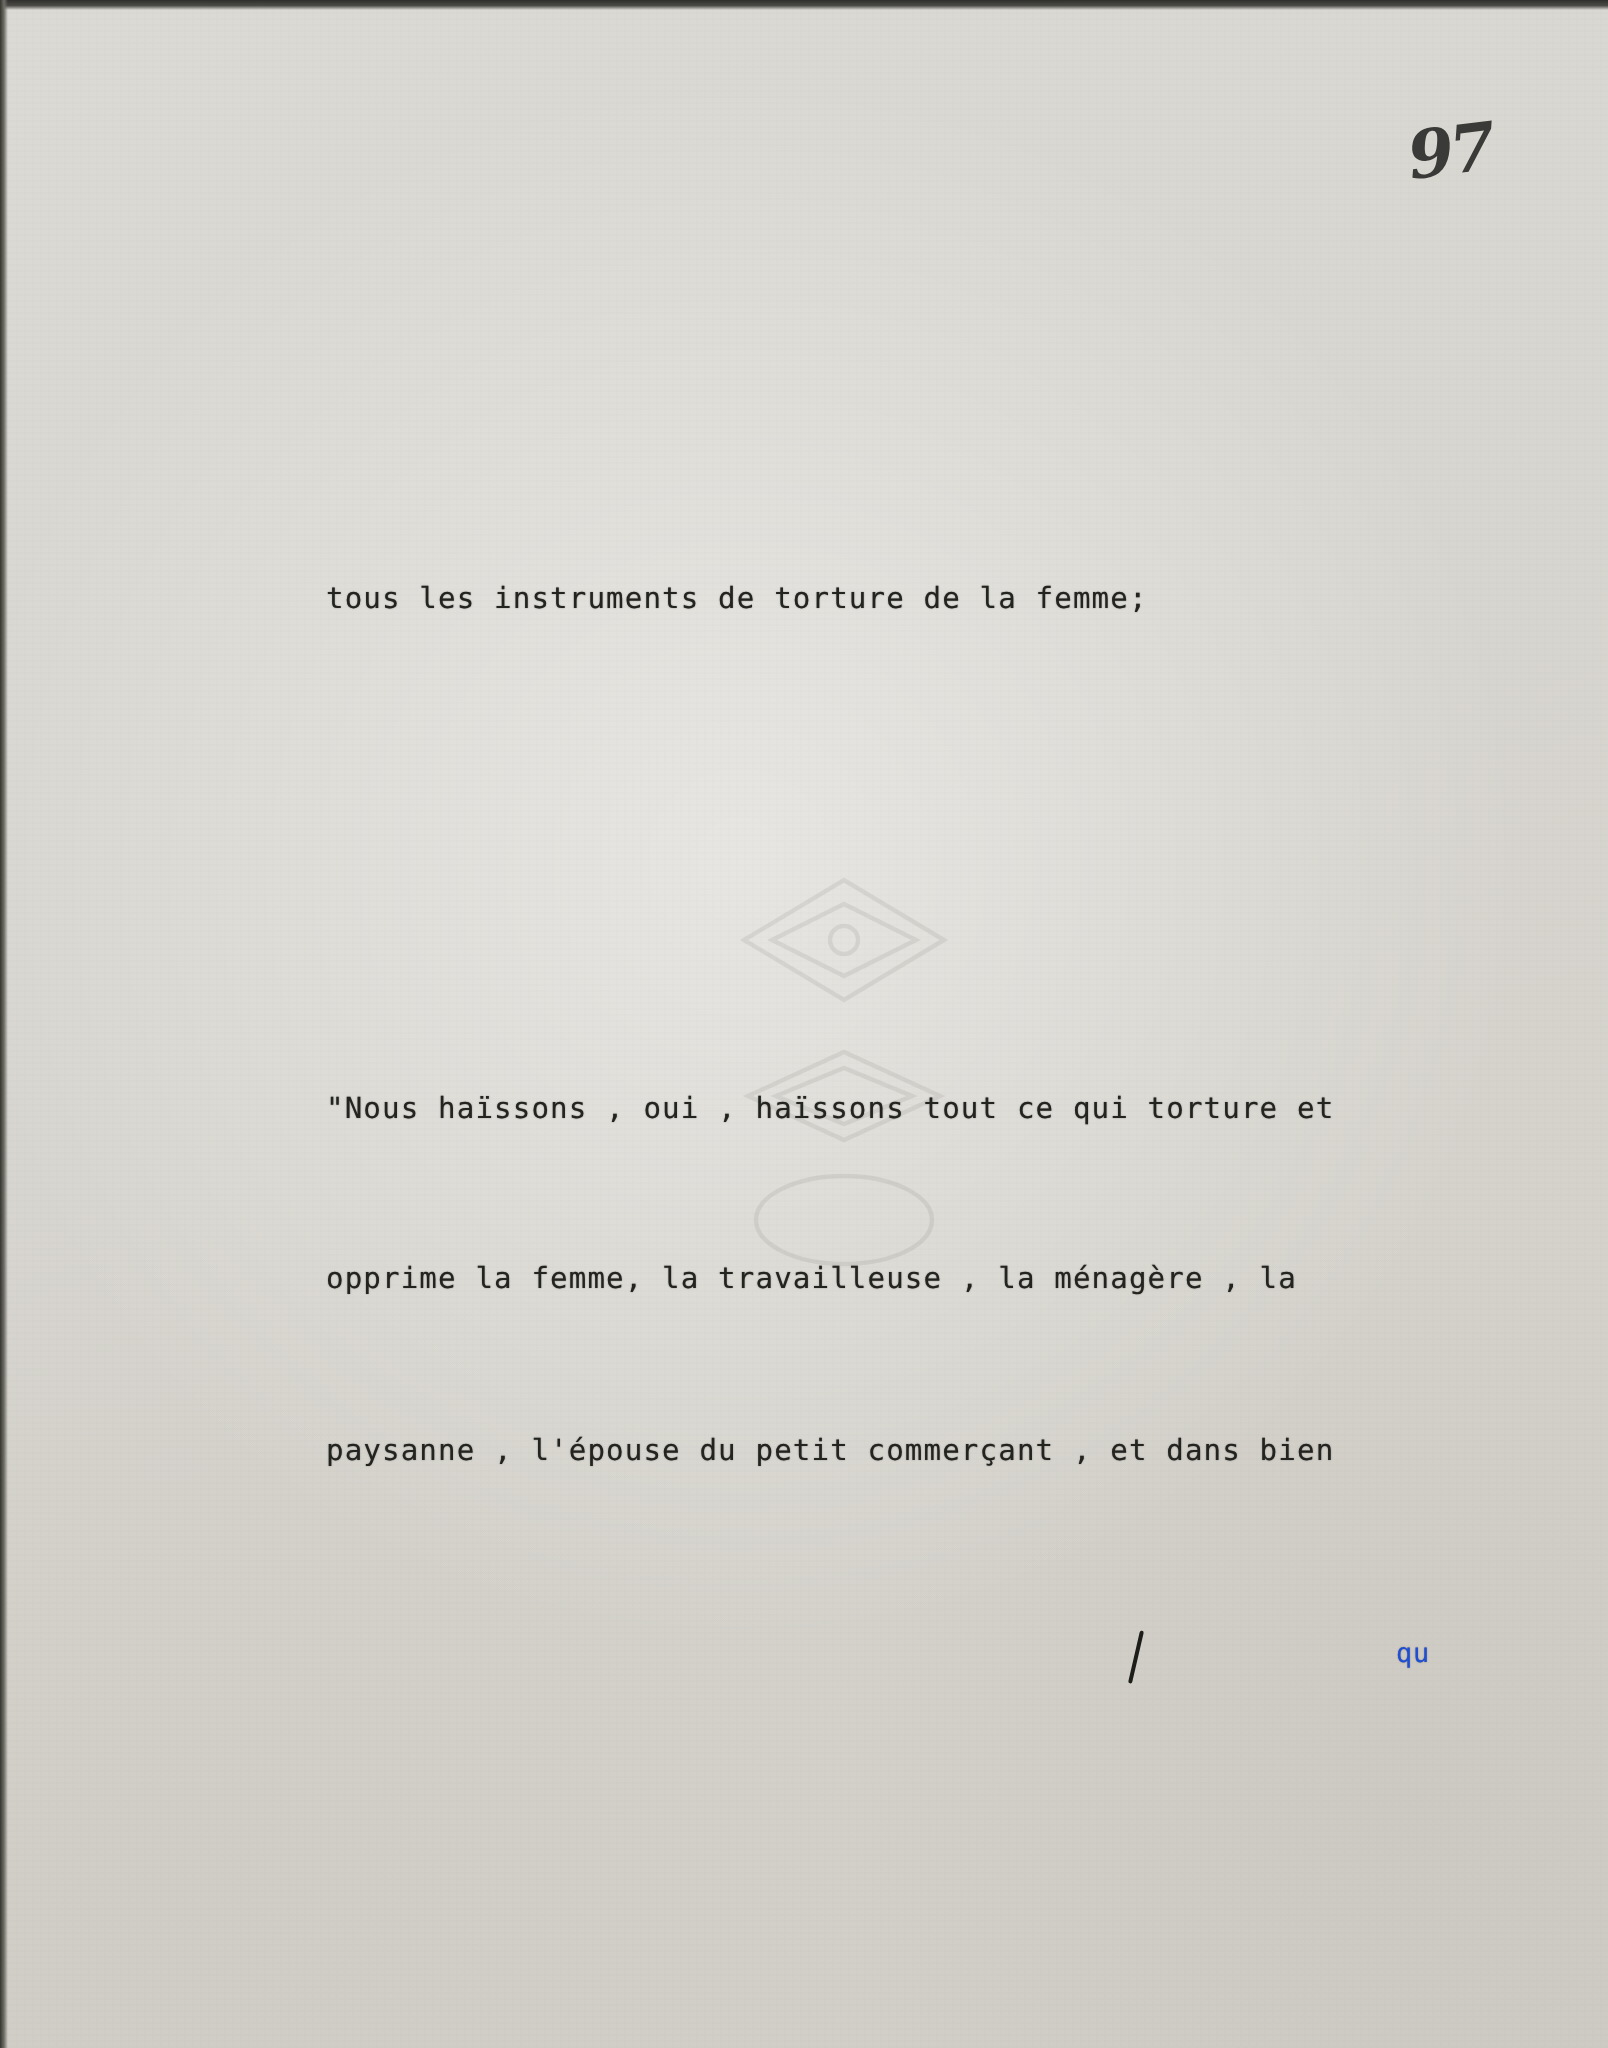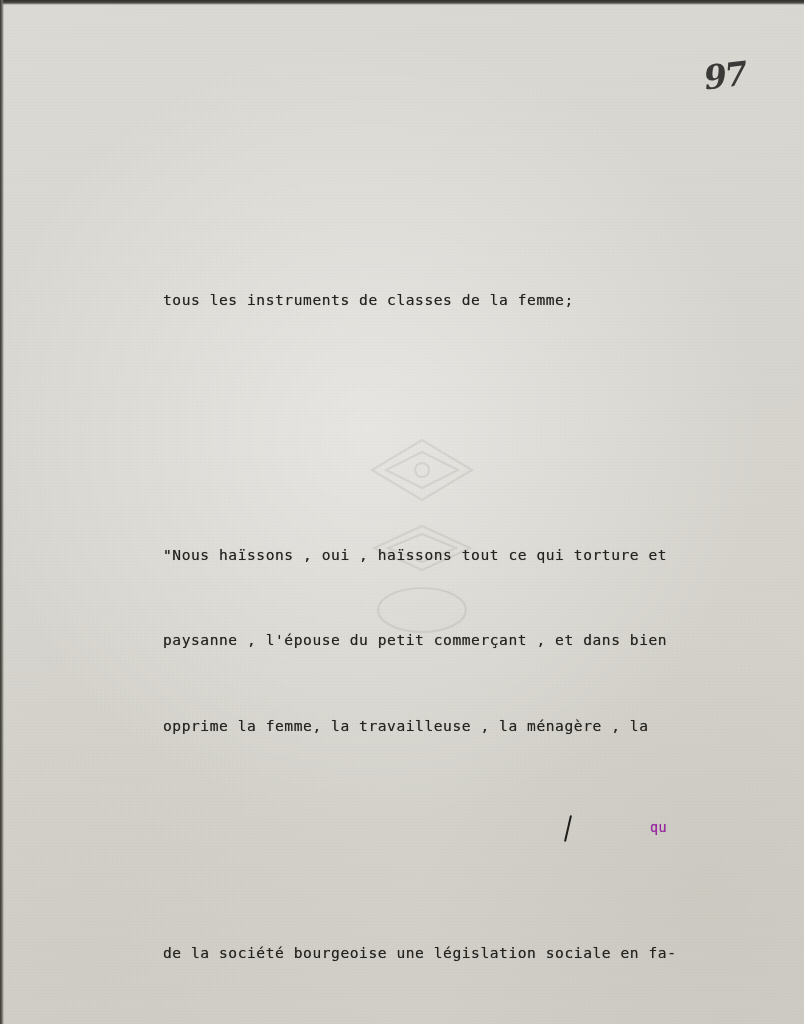--- a/index.html
+++ b/index.html
@@ -74,22 +74,23 @@
   }
 
   .ln { position: relative; height: 28.4px; }
   .blank { height: 28.4px; }
 
   
   .sup-typed {
     position: absolute;
     font-size: 13.4px;
     letter-spacing: 0.5px;
-    color: #a21caf;
+    color: #1d4ed8;
     white-space: pre;
+    margin-left: 48px;
   }
 
   
   .pen {
     position: absolute;
     background: #1d1d1a;
     border-radius: 1px;
   }
 
   
@@ -128,37 +129,36 @@
   </div>
 
   <div id="edge-top"></div>
   <div id="edge-left"></div>
 
   <div id="page-number">97</div>
 
   <div id="typed">
 
     
-    <div class="ln"><span>tous les instruments de classes de la femme;</span></div>
+    <div class="ln"><span>tous les instruments de torture de la femme;</span></div>
 
     <div class="blank"></div>
 
     
     <div class="ln"><span>"Nous haïssons , oui , haïssons tout ce qui torture et</span></div>
+    <div class="ln"><span>opprime la femme, la travailleuse , la ménagère , la</span></div>
     <div class="ln"><span>paysanne , l'épouse du petit commerçant , et dans bien</span></div>
-    <div class="ln"><span>opprime la femme, la travailleuse , la ménagère , la</span></div>
 
     <div class="ln">
       
       <span class="sup-typed" style="left:487px; top:-11px;">qu</span>
       
       <span class="pen" style="left:404px; top:-10px; width:1.8px; height:27px; transform:rotate(13deg);"></span>
     </div>
 
-    <div class="ln"><span>de la société bourgeoise une législation sociale en fa-</span></div>
     
     
     
     
 
     
 
     
     
     

